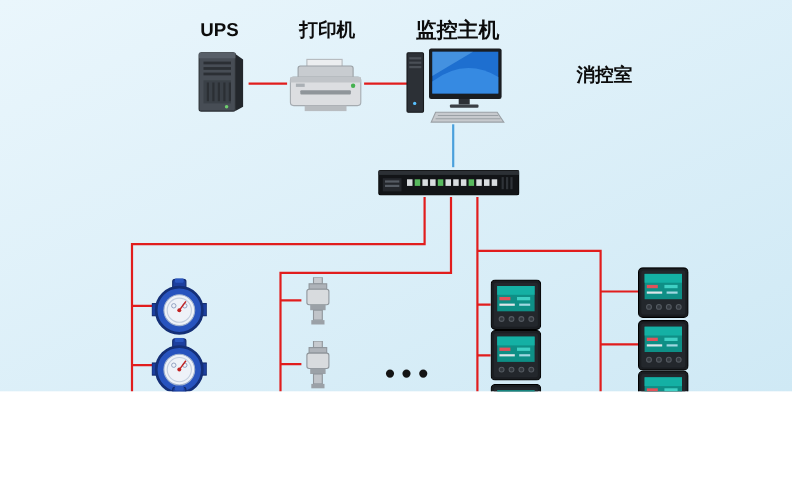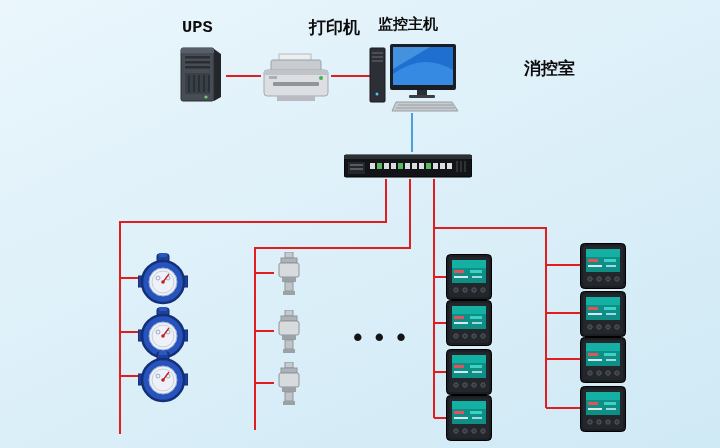--- a/index.html
+++ b/index.html
@@ -1,30 +1,30 @@
 <!DOCTYPE html>
 <html style="--bg-top: #eaf6fc; --bg-bottom: #cfe9f5; --line-red: #e11d1d; --line-blue: #4aa0dc;"><head>
 <meta charset="utf-8">
 <style>
   :root{
     --bg-top:#eaf6fc; --bg-bottom:#cfe9f5;
     --line-red:#e11d1d; --line-blue:#4aa0dc;
   }
   html,body{margin:0;padding:0;background:#fff;}
   .stage{
-    position:relative;width:720px;height:448px;overflow:hidden;
+    position:relative;width:720px;height:356px;overflow:hidden;
     background:linear-gradient(155deg,var(--bg-top) 0%,var(--bg-bottom) 100%);
-    font-family:Liberation Mono, monospace;
+    font-family:Liberation Sans, sans-serif;
   }
   .wires{position:absolute;left:0;top:0;pointer-events:none;}
   .wire{fill:none;stroke-width:2;}
   .wire.red{stroke:var(--line-red);}
   .wire.blue{stroke:var(--line-blue);}
   .lbl{position:absolute;font-size:17px;font-weight:700;color:#0c0c0c;white-space:nowrap;}
-  .lbl.small{font-size:15px;text-align:center;}
+  .lbl.small{font-size:19px;text-align:center;}
   .dev{position:absolute;line-height:0;}
   .dots{position:absolute;font-size:26px;font-weight:700;letter-spacing:6px;color:#141414;line-height:1;}
 </style>
 </head>
 <body>
 
 <div class="stage">
 
   <svg class="wires" width="720" height="448" viewBox="0 0 720 448">
     <path class="wire red" d="M226 76 H261"></path>
@@ -34,21 +34,21 @@
     <path class="wire red" d="M120 278 H140 M120 332 H140 M120 376 H140"></path>
     <path class="wire red" d="M410 179 V248 H255 V430"></path>
     <path class="wire red" d="M255 273 H274 M255 331 H274 M255 383 H274"></path>
     <path class="wire red" d="M434 179 V418"></path>
     <path class="wire red" d="M434 277 H446 M434 323 H446 M434 372 H446 M434 418 H446"></path>
     <path class="wire red" d="M434 228 H546 V408"></path>
     <path class="wire red" d="M546 265 H580 M546 313 H580 M546 359 H580 M546 408 H580"></path>
   </svg>
 
   <div class="lbl" style="left:182px;top:18px;">UPS</div>
-  <div class="lbl" style="left:272px;top:16px;margin-left:37px;">打印机</div>
+  <div class="lbl" style="left:272px;top:16px;">打印机</div>
   <div class="lbl small" style="left:378px;top:15px;">监控主机</div>
   <div class="lbl" style="left:524px;top:57px;">消控室</div>
 
   <div class="dev" style="left:176px;top:45px;"><svg width="48" height="58" viewBox="0 0 48 58">
         <polygon points="38,4 45,9 45,52 38,56" fill="#23272c"></polygon>
         <rect x="5" y="3" width="33" height="53" rx="2" fill="#474d55" stroke="#2b2f34"></rect>
         <rect x="5" y="3" width="33" height="5" fill="#585f68"></rect>
         <rect x="9" y="11" width="25" height="2.5" fill="#2b2f34"></rect>
         <rect x="9" y="16" width="25" height="2.5" fill="#2b2f34"></rect>
         <rect x="9" y="21" width="25" height="2.5" fill="#2b2f34"></rect>

